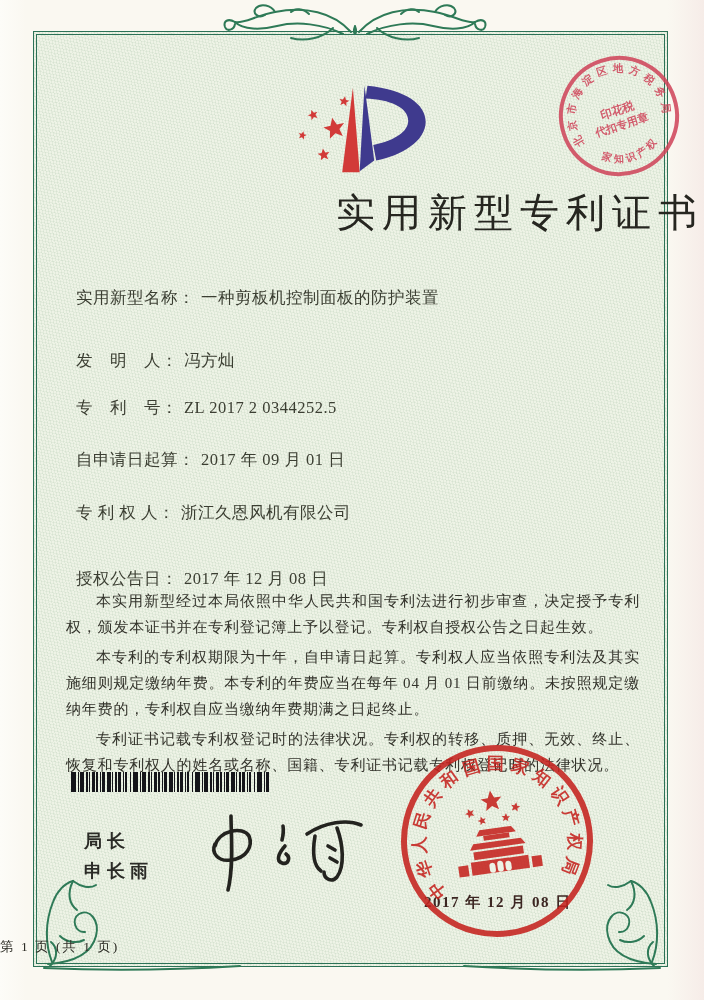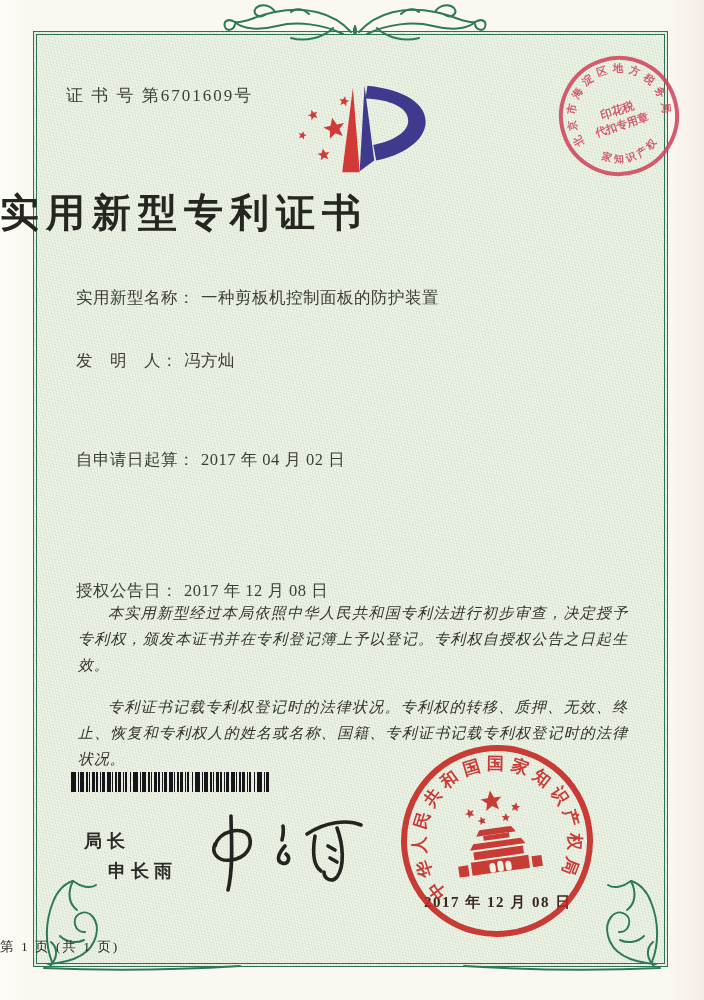--- a/index.html
+++ b/index.html
@@ -11,32 +11,32 @@
   .frame{
     position:absolute;left:33px;top:31px;width:635px;height:936px;box-sizing:border-box;
     border:4px double #2c7257;
     background-color:#eef3e6;
     background-image:
       repeating-linear-gradient(78deg, rgba(255,255,255,0) 0 2px, rgba(128,170,130,.12) 2px 3px),
       repeating-linear-gradient(12deg, rgba(255,255,255,0) 0 2px, rgba(128,170,130,.10) 2px 3px);
   }
   .cert-number{position:absolute;left:66px;top:84px;font-size:17px;letter-spacing:2px;color:#3c3f36;}
   .logo{position:absolute;left:283px;top:74px;width:165px;height:114px;}
-  .title{position:absolute;left:0;right:0;top:186px;text-align:left;font-size:39px;font-weight:bold;
+  .title{position:absolute;left:0;right:0;top:186px;text-align:right;font-size:39px;font-weight:normal;
          letter-spacing:7px;color:#262620;}
   .tax-stamp{position:absolute;left:551px;top:48px;width:136px;height:136px;transform:rotate(-18deg);opacity:.85;}
   .field{position:absolute;left:76px;right:60px;font-size:16.5px;letter-spacing:.5px;color:#3b3e32;white-space:nowrap;}
   .field .lab{margin-right:6px;}
   .paras{position:absolute;left:62px;top:584px;width:582px;font-size:15px;line-height:26px;
          letter-spacing:.8px;color:#33332b;text-align:justify;}
-  .paras p{margin:16px;text-indent:2em;font-style:italic;}
+  .paras p{margin:4px;text-indent:2em;}
   .barcode{position:absolute;left:70px;top:772px;width:200px;height:20px;}
   .director{position:absolute;left:84px;font-family:"Liberation Sans","DejaVu Sans",sans-serif;
             font-size:18px;font-weight:700;letter-spacing:5px;color:#2b2b27;}
-  .dir1{top:829px;font-family:Liberation Serif, serif;} .dir2{top:859px;margin-left:24px;}
+  .dir1{top:829px;font-family:Liberation Serif, serif;} .dir2{top:859px;}
   .signature{position:absolute;left:185px;top:804px;width:210px;height:98px;}
   .seal-date{position:absolute;left:424px;top:893px;font-size:15px;font-weight:600;letter-spacing:1.5px;
              color:#3c2622;z-index:1;white-space:nowrap;}
   .big-seal{position:absolute;left:394px;top:738px;width:206px;height:206px;z-index:2;opacity:.87;
             transform:rotate(-8deg);}
   .footer{position:absolute;left:0;right:0;top:938px;text-align:left;font-size:13.5px;
           letter-spacing:2px;color:#2e2e27;}
   .orn-top{position:absolute;left:222px;top:0px;width:266px;height:58px;}
   .orn-bl{position:absolute;left:36px;top:874px;width:210px;height:102px;}
   .orn-br{position:absolute;left:458px;top:874px;width:210px;height:102px;transform:scaleX(-1);}
@@ -86,21 +86,20 @@
       <path d="M8,94 C70,97 140,96 204,92"></path>
       <path d="M12,90 C40,88 56,78 60,62 C64,46 53,34 43,40 C35,45 39,59 49,58"></path>
       <path d="M16,88 C9,70 9,48 17,28 C21,17 29,9 37,7"></path>
       <path d="M37,7 C31,19 33,30 41,36"></path>
       <path d="M37,7 C45,13 54,15 60,11"></path>
       <path d="M24,62 C30,68 40,70 48,66"></path>
       <path d="M14,92 C22,84 22,74 15,68"></path>
     </g>
   </svg>
 
-  <div class="cert-number">证 书 号 第6701609号</div>
 
   <svg class="logo" viewBox="0 0 170 115">
     <polygon points="72,13 61,100 79,100" fill="#d23a38"></polygon>
     <polygon points="84,11 79,99 94,88" fill="#3f3a8e"></polygon>
     <path d="M87,11 C126,15 147,30 147,48 C147,68 122,83 96,88 L93,72 C116,67 129,58 129,47 C129,33 110,25 85,24 Z" fill="#3f3a8e"></path>
     <g fill="#d23a38">
       <use href="#star" transform="translate(53,55) scale(1.15) rotate(-12)"></use>
       <use href="#star" transform="translate(63,27) scale(0.55) rotate(10)"></use>
       <use href="#star" transform="translate(31,41) scale(0.55) rotate(-20)"></use>
       <use href="#star" transform="translate(20,62) scale(0.45) rotate(14)"></use>
@@ -125,29 +124,36 @@
     <text x="0" y="-2" font-size="11.5" fill="#cf4258" text-anchor="middle" font-weight="bold">印花税</text>
     <text x="0" y="13" font-size="11" fill="#cf4258" text-anchor="middle" font-weight="bold">代扣专用章</text>
   </svg>
 
   <div class="field" style="top:287px">
     <span class="lab">实用新型名称：</span><span>一种剪板机控制面板的防护装置</span>
   </div>
   <div class="field" style="top:350px">
     <span class="lab">发　明　人：</span><span>冯方灿</span>
   </div>
+  <div class="field" style="top:397px">
+    <span class="lab">专　利　号：</span><span>ZL 2017 2 0344252.5</span>
+  </div>
   <div class="field" style="top:449px">
-    <span class="lab">自申请日起算：</span><span>2017 年 04 月 02 日</span>
-  </div>
-  <div class="field" style="top:580px">
+    <span class="lab">自申请日起算：</span><span>2017 年 09 月 01 日</span>
+  </div>
+  <div class="field" style="top:502px">
+    <span class="lab">专 利 权 人：</span><span>浙江久恩风机有限公司</span>
+  </div>
+  <div class="field" style="top:568px">
     <span class="lab">授权公告日：</span><span>2017 年 12 月 08 日</span>
   </div>
 
   <div class="paras">
     <p>本实用新型经过本局依照中华人民共和国专利法进行初步审查，决定授予专利权，颁发本证书并在专利登记簿上予以登记。专利权自授权公告之日起生效。</p>
+    <p>本专利的专利权期限为十年，自申请日起算。专利权人应当依照专利法及其实施细则规定缴纳年费。本专利的年费应当在每年 04 月 01 日前缴纳。未按照规定缴纳年费的，专利权自应当缴纳年费期满之日起终止。</p>
     <p>专利证书记载专利权登记时的法律状况。专利权的转移、质押、无效、终止、恢复和专利权人的姓名或名称、国籍、专利证书记载专利权登记时的法律状况。</p>
   </div>
 
   <svg class="barcode" viewBox="0 0 200 20" preserveAspectRatio="none">
     <path d="M1,10 H199" stroke="#15151a" stroke-width="20" stroke-dasharray="5 2 1 1 4 2 2 1 1 2 3 1 2 2 1 1 3 2 4 1 1 2 2 1 3 2 1 1 2 3 1 2"></path>
   </svg>
 
   <div class="director dir1">局长</div>
   <div class="director dir2">申长雨</div>
 

